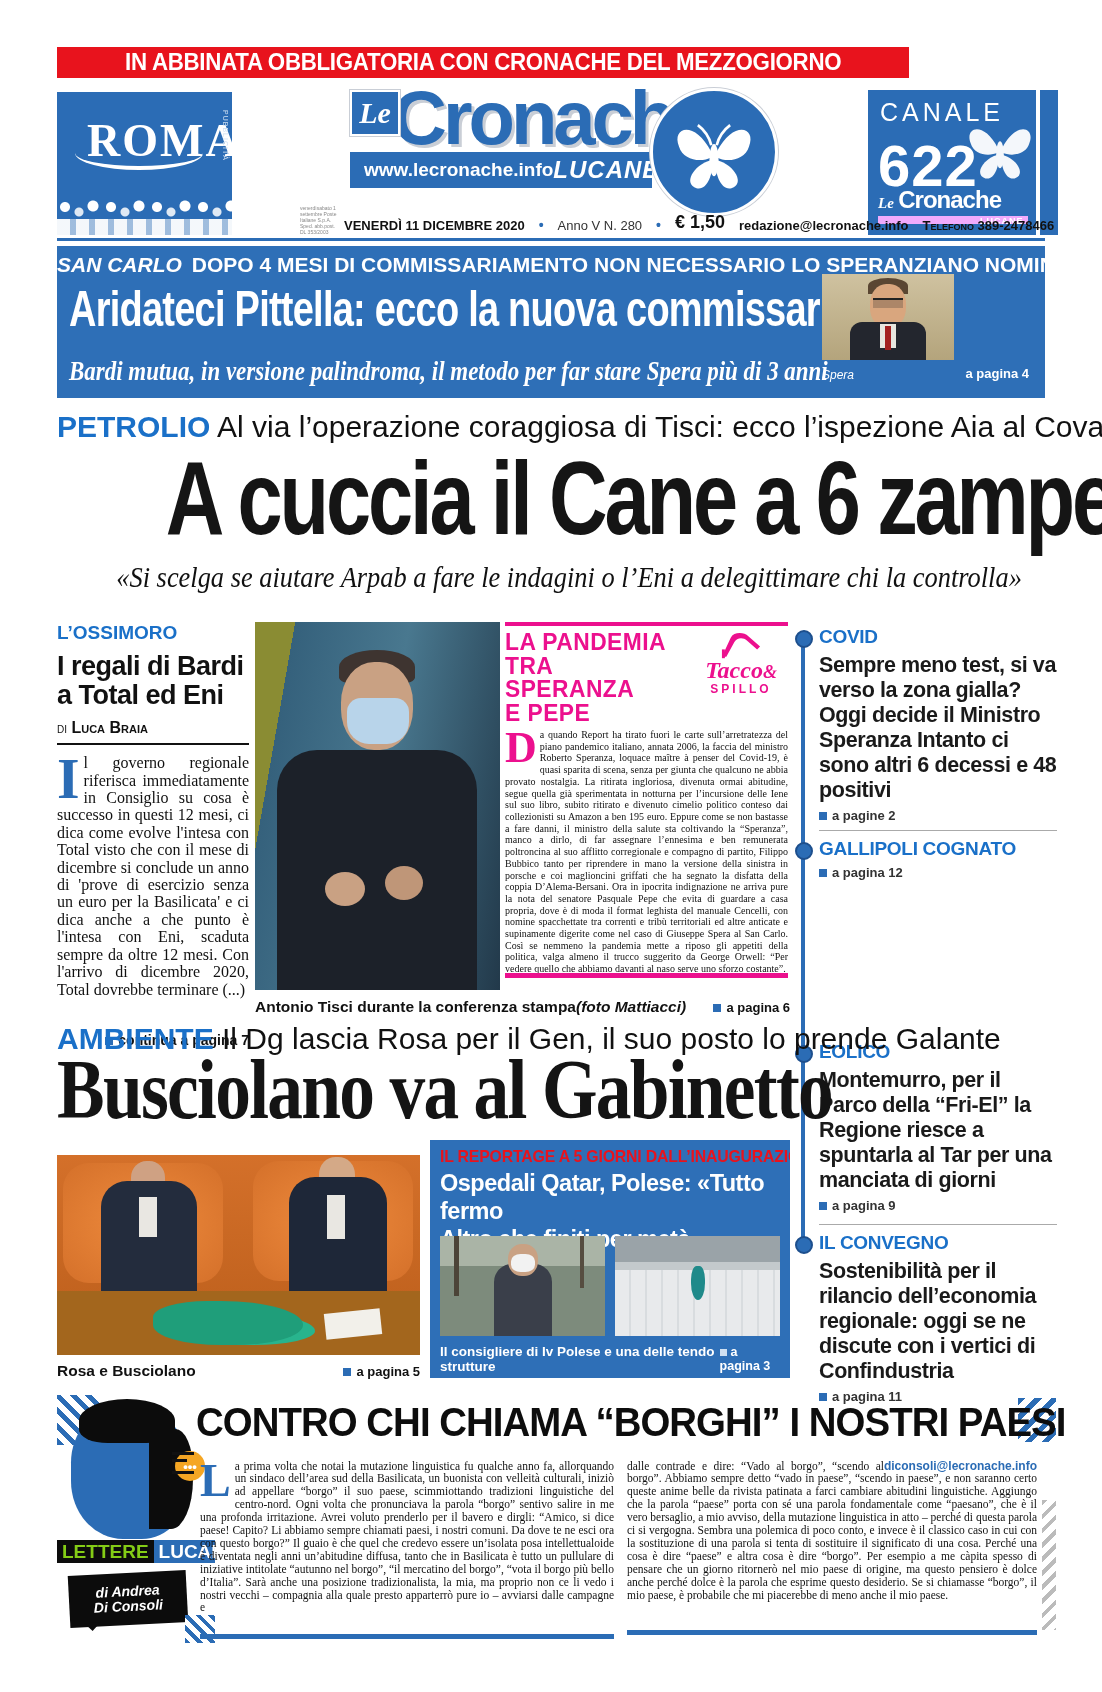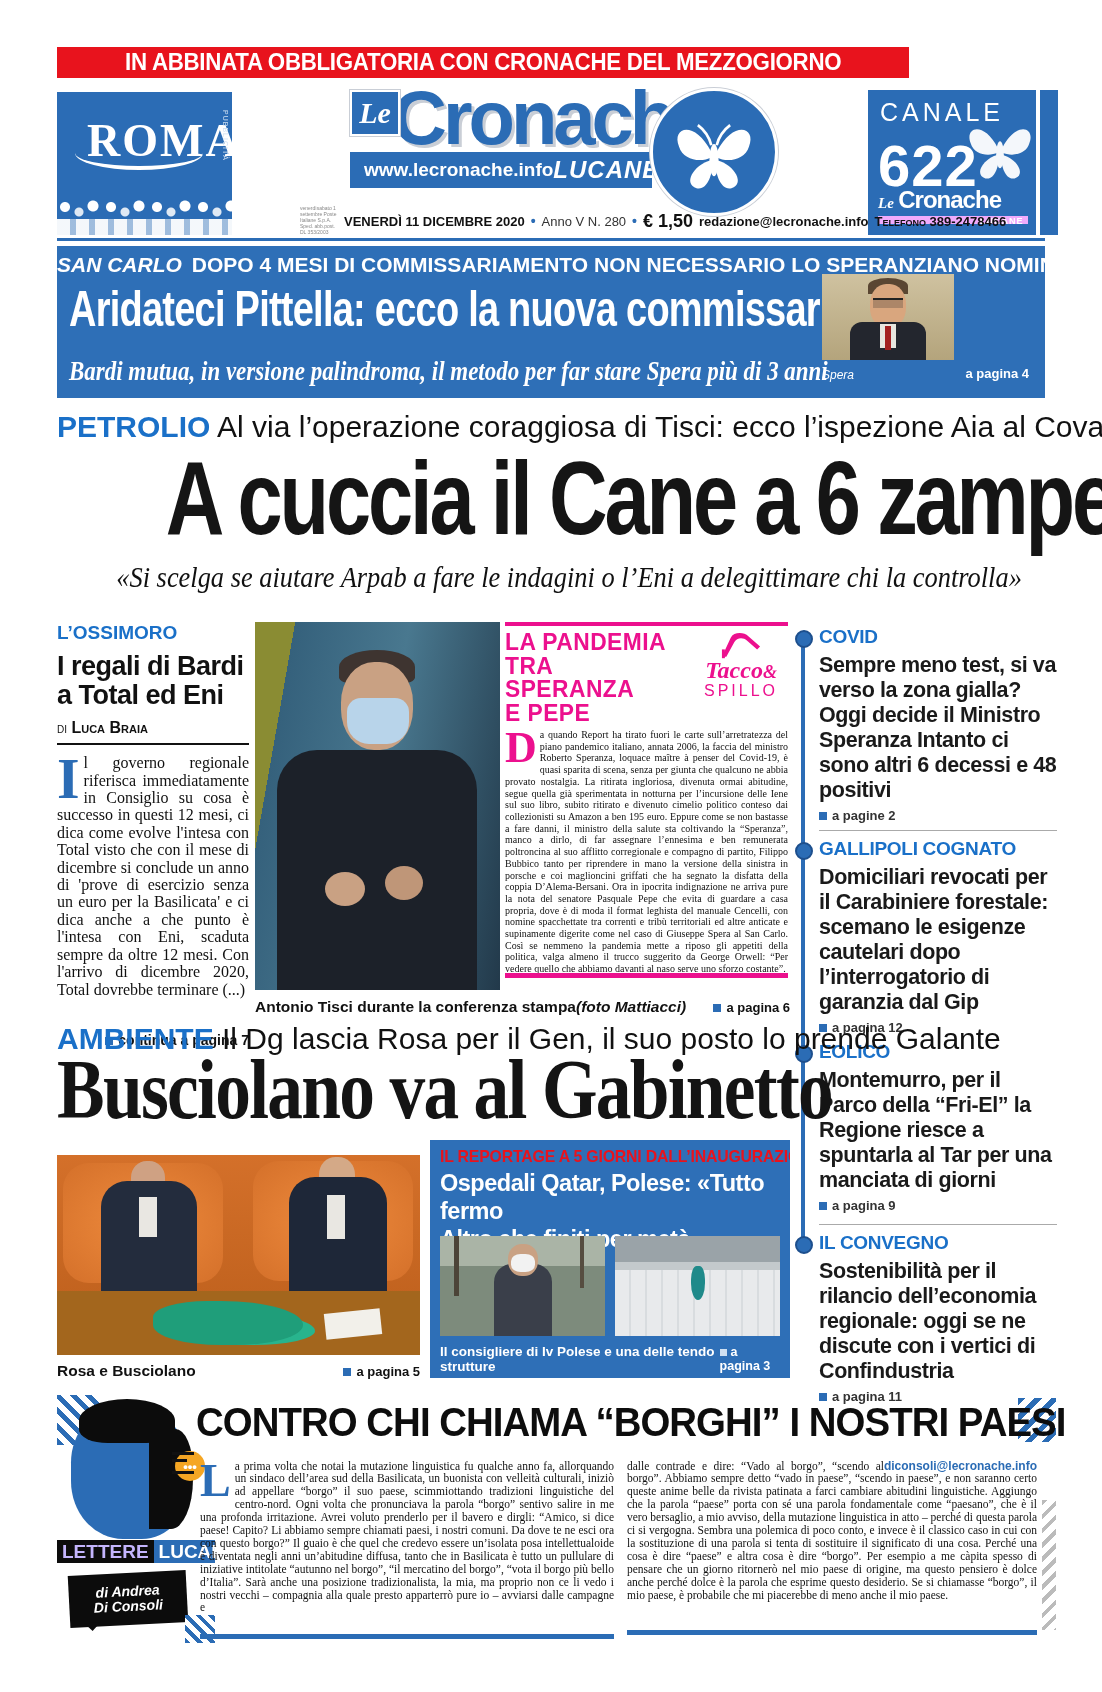--- a/index.html
+++ b/index.html
@@ -39,21 +39,21 @@
   .canale-label{position:absolute;left:12px;top:8px;font-size:25px;letter-spacing:4px;}
   .canale-number{position:absolute;left:10px;top:42px;font-size:58px;font-weight:900;letter-spacing:1px;}
   .canale-vline{position:absolute;left:168px;top:0;width:4px;height:145px;background:#fff;}
   .canale-bfly{position:absolute;left:96px;top:22px;}
   .canale-mini{position:absolute;left:10px;top:96px;width:150px;border-bottom:8px solid #f0abfc;padding-bottom:2px;}
   .canale-mini .mini-le{font-family:"Liberation Serif",serif;font-style:italic;font-weight:bold;font-size:15px;}
   .canale-mini .mini-brand{font-weight:bold;font-size:24px;letter-spacing:-1px;}
   .canale-sub{position:absolute;left:112px;top:126px;font-size:9px;font-weight:bold;letter-spacing:1px;}
 
   .mast-smallprint{left:300px;top:205px;width:40px;font-size:5px;line-height:1.2;color:#888;white-space:pre-line;}
-  .dateline{left:344px;top:209px;width:540px;height:24px;display:flex;align-items:center;gap:6px;white-space:nowrap;}
+  .dateline{left:344px;top:209px;width:540px;height:24px;display:flex;align-items:flex-end;gap:14px;white-space:nowrap;}
   .dl-date{font-weight:bold;font-size:13px;}
   .dl-sep{color:#2b6cb5;font-weight:bold;font-size:14px;}
   .dl-issue{font-size:13px;color:#333;}
   .dl-price{font-weight:bold;font-size:18px;}
   .dl-email{font-weight:bold;font-size:13px;}
   .dl-phone{font-weight:bold;font-size:13px;font-variant:small-caps;}
   .mast-rule{left:57px;top:238px;width:988px;height:3px;background:#2b6cb5;}
 
   
   .san-banner{left:57px;top:246px;width:988px;height:152px;background:#2e6fb7;overflow:hidden;}
@@ -105,21 +105,21 @@
   .cap-ref{margin-left:auto;font-weight:bold;font-size:13px;}
 
   
   .col3{left:505px;top:622px;width:283px;height:356px;}
   .t-topbar{height:4px;background:#ec108e;}
   .t-head{display:flex;margin-top:4px;}
   .t-title{color:#ec108e;font-weight:bold;font-size:24px;line-height:.98;letter-spacing:.5px;white-space:pre-line;transform:scaleX(.95);transform-origin:left top;}
   .t-logo{margin-left:auto;text-align:center;color:#ec108e;width:96px;}
   .t-logo-top{font-family:"Liberation Serif",serif;font-style:italic;font-weight:bold;font-size:24px;line-height:.9;}
   .t-logo-amp{font-family:"Liberation Serif",serif;font-size:18px;}
-  .t-logo-bottom{font-size:16px;letter-spacing:3px;font-weight:normal;}
+  .t-logo-bottom{font-size:12px;letter-spacing:3px;font-weight:bold;}
   .t-body{margin-top:5px;font-family:"Liberation Serif",serif;font-size:10px;line-height:11.7px;text-align:justify;height:252px;overflow:hidden;}
   .dropcap-d{float:left;color:#ec108e;font-weight:bold;font-size:44px;line-height:36px;margin:1px 3px 0 0;font-family:"Liberation Serif",serif;}
   .t-botbar{position:absolute;left:0;bottom:0;width:100%;height:5px;background:#ec108e;}
 
   
   .sidebar{left:795px;top:626px;width:267px;height:792px;}
   .sb-line{position:absolute;left:6px;top:6px;width:4px;height:612px;background:#2b6cb5;}
   .sb-dot{position:absolute;left:0px;width:14px;height:14px;border-radius:50%;background:#2b6cb5;border:2px solid #1d4f8d;}
   .sb-item{position:absolute;left:24px;width:240px;}
   .sb-sec{color:#1a70c8;font-weight:bold;font-size:19px;letter-spacing:-.3px;}
@@ -173,21 +173,21 @@
   .hatch-right{left:1018px;top:1398px;width:38px;height:44px;}
   .hatch-grey{left:1042px;top:1500px;width:14px;height:130px;background:repeating-linear-gradient(135deg,#bbb 0 4px,transparent 4px 10px);}
 
   .lettere-box{left:57px;top:1395px;width:158px;height:248px;overflow:hidden;background:#fff;}
   .lt-stripes{position:absolute;left:0;top:0;width:44px;height:50px;background:repeating-linear-gradient(45deg,#2b6cb5 0 5px,#fff 5px 11px);}
   .lt-face{position:absolute;left:14px;top:12px;width:118px;height:132px;background:#2b6cb5;border-radius:42% 46% 40% 44%;}
   .lt-hair{position:absolute;left:22px;top:4px;width:96px;height:44px;background:#0c0c0c;border-radius:50% 50% 30% 30%;}
   .lt-shadow{position:absolute;left:92px;top:34px;width:44px;height:100px;background:#0c0c0c;border-radius:0 40% 50% 0;}
   .lt-orange{position:absolute;left:118px;top:56px;width:30px;height:30px;background:#f5a623;border-radius:50%;color:#fff;font-weight:900;font-size:13px;display:flex;align-items:center;justify-content:center;}
   .lt-label{position:absolute;left:0px;top:146px;white-space:nowrap;}
-  .lt-l1{background:#0c0c0c;color:#c4b5fd;font-weight:900;font-size:19px;padding:1px 5px;}
+  .lt-l1{background:#0c0c0c;color:#84cc16;font-weight:900;font-size:19px;padding:1px 5px;}
   .lt-l2{background:#2b6cb5;color:#fff;font-weight:900;font-size:19px;padding:1px 5px;}
   .lt-bubble{position:absolute;left:12px;top:178px;width:118px;height:52px;background:#0c0c0c;color:#fff;
     font-style:italic;font-weight:bold;font-size:14px;line-height:1.1;display:flex;align-items:center;justify-content:center;text-align:center;transform:rotate(-3deg);white-space:pre-line;}
   .lt-bubble::after{content:"";position:absolute;left:14px;bottom:-12px;border:8px solid transparent;border-top-color:#0c0c0c;}
   .lt-dots{position:absolute;left:96px;top:232px;color:#2b6cb5;font-size:26px;letter-spacing:3px;font-weight:900;}
   .lt-stripes2{position:absolute;left:128px;top:220px;width:30px;height:28px;background:repeating-linear-gradient(45deg,#2b6cb5 0 4px,#fff 4px 9px);}
 
   .lettere-title{left:196px;top:1400px;width:830px;font-size:40px;font-weight:900;letter-spacing:-1px;color:#0d0d0d;white-space:nowrap;transform:scaleX(.96);transform-origin:left top;}
   .hamburger{left:172px;top:1452px;width:22px;height:16px;border-top:3px solid #111;border-bottom:3px solid #111;}
   .hamburger::after{content:"";display:block;margin-top:3.5px;border-top:3px solid #111;width:70%;}
@@ -352,21 +352,20 @@
 
     <div class="sb-item" style="top:0px;">
       <div class="sb-sec">COVID</div>
       <div class="sb-text">Sempre meno test, si va verso la zona gialla? Oggi decide il Ministro Speranza Intanto ci sono altri 6 decessi e 48 positivi</div>
       <div class="sb-ref"><span class="sq"></span><span>a pagine 2</span></div>
     </div>
     <div class="sb-sep" style="top:204px;"></div>
 
     <div class="sb-item" style="top:212px;">
       <div class="sb-sec">GALLIPOLI COGNATO</div>
-      <div class="sb-text">Domiciliari revocati per il Carabiniere forestale: scemano le esigenze cautelari dopo l’interrogatorio di garanzia dal Gip</div>
       <div class="sb-ref"><span class="sq"></span><span>a pagina 12</span></div>
     </div>
 
     <div class="sb-item" style="top:415px;">
       <div class="sb-sec">EOLICO</div>
       <div class="sb-text">Montemurro, per il Parco della “Fri-El” la Regione riesce a spuntarla al Tar per una manciata di giorni</div>
       <div class="sb-ref"><span class="sq"></span><span>a pagina 9</span></div>
     </div>
     <div class="sb-sep" style="top:598px;"></div>
 

